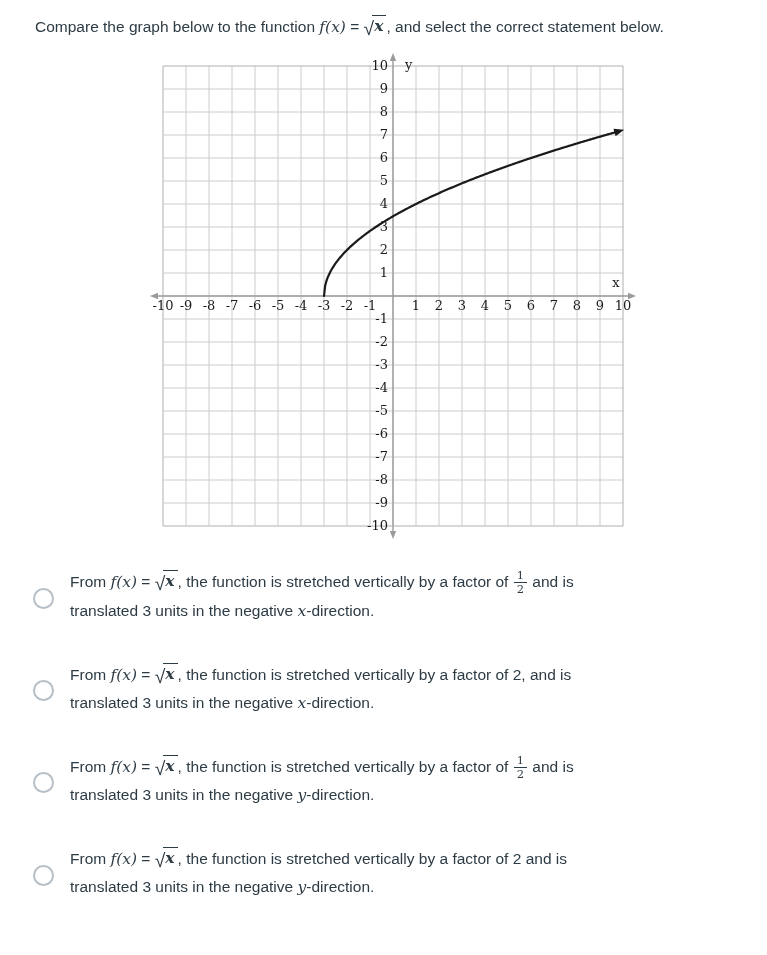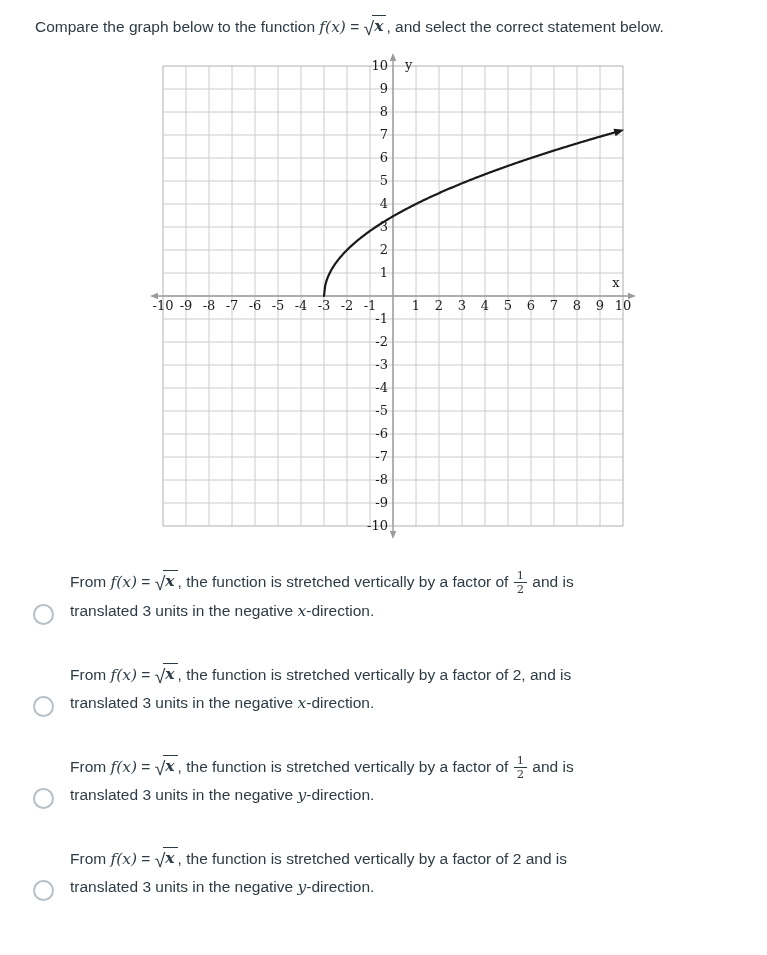--- a/index.html
+++ b/index.html
@@ -25,21 +25,21 @@
     display:inline-block;text-align:center;vertical-align:middle;
     font-size:11.5px;line-height:1.15;font-family:"DejaVu Serif",serif;
     padding:0 1px;
   }
   .frac .num{display:block;border-bottom:1px solid currentColor;padding:0 3px}
   .frac .den{display:block;padding:0 3px}
 
   .graph-wrap{margin:10px 0 0 147px;width:492px;height:492px}
 
   .options{margin:26px 0 0 33px}
-  .option{display:flex;align-items:flex-end;margin-bottom:36px;cursor:pointer}
+  .option{display:flex;align-items:center;margin-bottom:36px;cursor:pointer}
   .radio{
     -webkit-appearance:none;appearance:none;
     width:21px;height:21px;border:2px solid #b6bec6;border-radius:50%;
     background:#fff;flex:none;margin:4px 0 0 0;cursor:pointer;
   }
   .radio:checked{box-shadow:inset 0 0 0 5px #2d3b45}
   .option-text{margin-left:16px;font-size:15.5px;line-height:27px;width:665px}
 </style>
 </head>
 <body>

